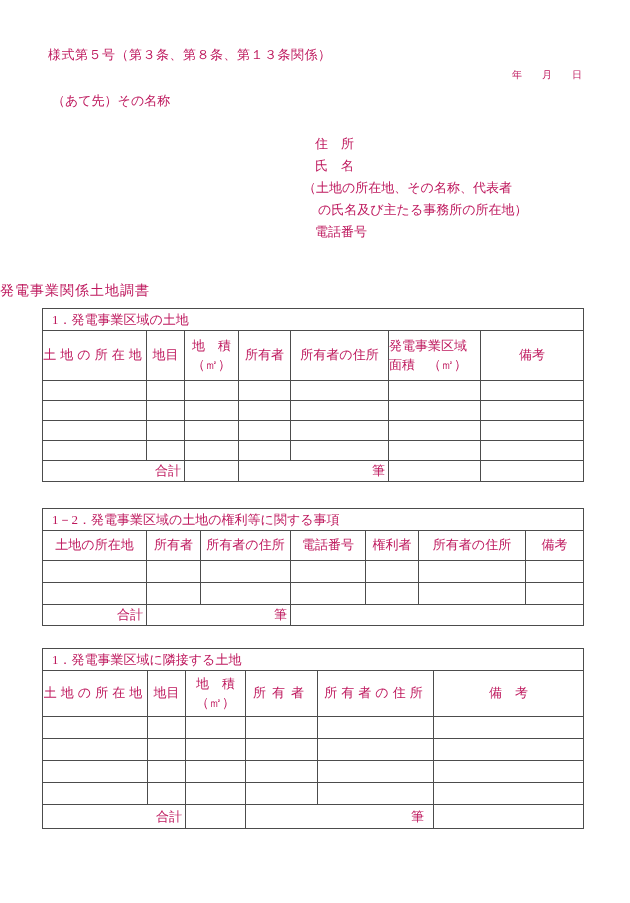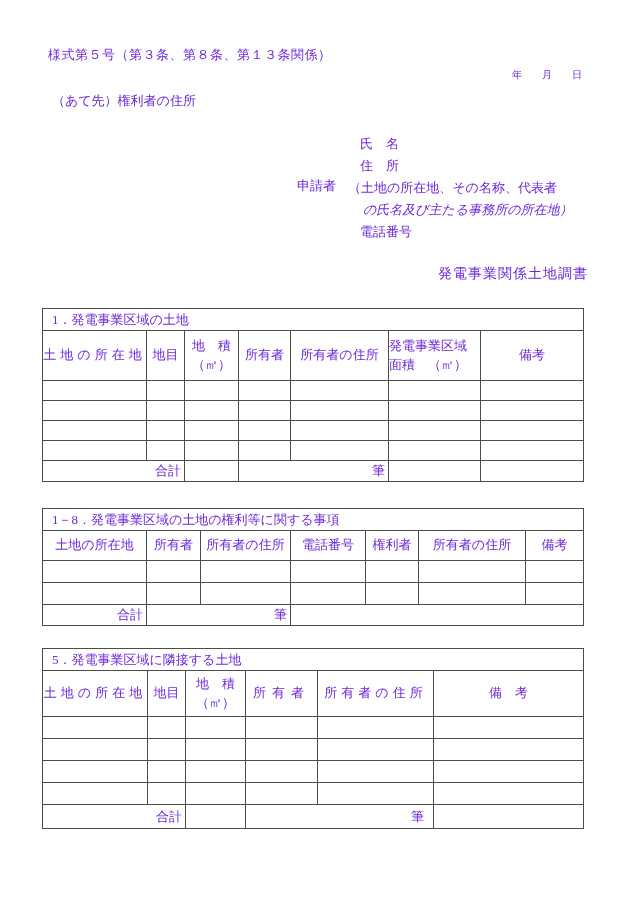--- a/index.html
+++ b/index.html
@@ -1,34 +1,34 @@
 <!DOCTYPE html>
 <html><head>
 <meta charset="utf-8">
 <style>
   html,body { margin:0; padding:0; background:#fff; }
   .page {
     position:relative; width:630px; height:903px; background:#ffffff;
-    color:#6d28d9; font-family:"Liberation Serif","DejaVu Serif",serif;
+    color:#be185d; font-family:"Liberation Serif","DejaVu Serif",serif;
     font-size:13px; overflow:hidden;
   }
   .abs { position:absolute; }
 
   .form-number { left:48px; top:46px; letter-spacing:0.5px; }
   .date-line   { right:48px; top:68px; font-size:10px; }
   .addressee   { left:52px; top:92px; }
 
   .applicant   { left:297px; top:133px; display:flex; }
   .applicant .label { width:45px; margin-top:44px; flex:0 0 auto; }
   .applicant .lines { margin-left:6px; }
   .applicant .lines div { line-height:22px; height:22px; }
   .applicant .ind12 { padding-left:12px; }
-  .applicant .ind15 { padding-left:15px;font-style:italic; }
-
-  .doc-title { left:0; top:265px; width:588px; text-align:right; font-size:14px; letter-spacing:1px; }
+  .applicant .ind15 { padding-left:15px; }
+
+  .doc-title { left:0; top:282px; width:588px; text-align:left; font-size:14px; letter-spacing:1px; }
 
   table { border-collapse:collapse; table-layout:fixed; position:absolute; left:42px; background:#fff; }
   td, th { border:1px solid #4c4c4c; padding:0; font-weight:normal; font-size:13px; vertical-align:middle; overflow:hidden; }
   th { text-align:center; white-space:pre-line; line-height:1.45; }
   td { height:20px; }
 
   .cap-row td { text-align:left; padding-left:9px; height:21px; }
   .t1  { top:308px; width:541px; }
   .t12 { top:508px; width:541px; }
   .t2  { top:648px; width:541px; }
@@ -49,27 +49,26 @@
   .lbl { text-align:right; padding-right:3px; }
   .pr9 { padding-right:9px; }
 </style>
 </head>
 <body>
 
 <div class="page">
 
   <div class="abs form-number">様式第５号（第３条、第８条、第１３条関係）</div>
   <div class="abs date-line">年　　月　　日</div>
-  <div class="abs addressee">（あて先）権利者の住所</div>
+  <div class="abs addressee">（あて先）その名称</div>
 
   <div class="abs applicant">
-    <div class="label">申請者</div>
     <div class="lines">
+      <div class="ind12">住　所</div>
       <div class="ind12">氏　名</div>
-      <div class="ind12">住　所</div>
       <div>（土地の所在地、その名称、代表者</div>
       <div class="ind15">の氏名及び主たる事務所の所在地）</div>
       <div class="ind12">電話番号</div>
     </div>
   </div>
 
   <div class="abs doc-title">発電事業関係土地調書</div>
 
   <table class="t1">
     <colgroup>
@@ -147,21 +146,21 @@
       <col style="width:104px">
         <col style="width:54px">
         <col style="width:90px">
       <col style="width:75px">
         <col style="width:53px">
         <col style="width:107px">
         <col style="width:58px">
     </colgroup>
     <tbody>
         <tr class="cap-row">
-          <td colspan="7">1－8．発電事業区域の土地の権利等に関する事項</td>
+          <td colspan="7">1－2．発電事業区域の土地の権利等に関する事項</td>
         </tr>
     <tr class="head">
       <th>土地の所在地</th>
       <th>所有者</th>
       <th>所有者の住所</th>
       <th>電話番号</th>
       <th>権利者</th>
       <th>所有者の住所</th>
       <th>備考</th>
     </tr>
@@ -195,21 +194,21 @@
     <colgroup>
       <col style="width:105px">
         <col style="width:38px">
         <col style="width:60px">
       <col style="width:72px">
         <col style="width:116px">
         <col style="width:150px">
     </colgroup>
     <tbody>
         <tr class="cap-row">
-          <td colspan="6">5．発電事業区域に隣接する土地</td>
+          <td colspan="6">1．発電事業区域に隣接する土地</td>
         </tr>
     <tr class="head">
       <th class="sp1">土地の所在地</th>
       <th>地目</th>
       <th>地　積
 （㎡）</th>
       <th class="sp2">所有者</th>
       <th class="sp3">所有者の住所</th>
       <th>備　考</th>
     </tr>

